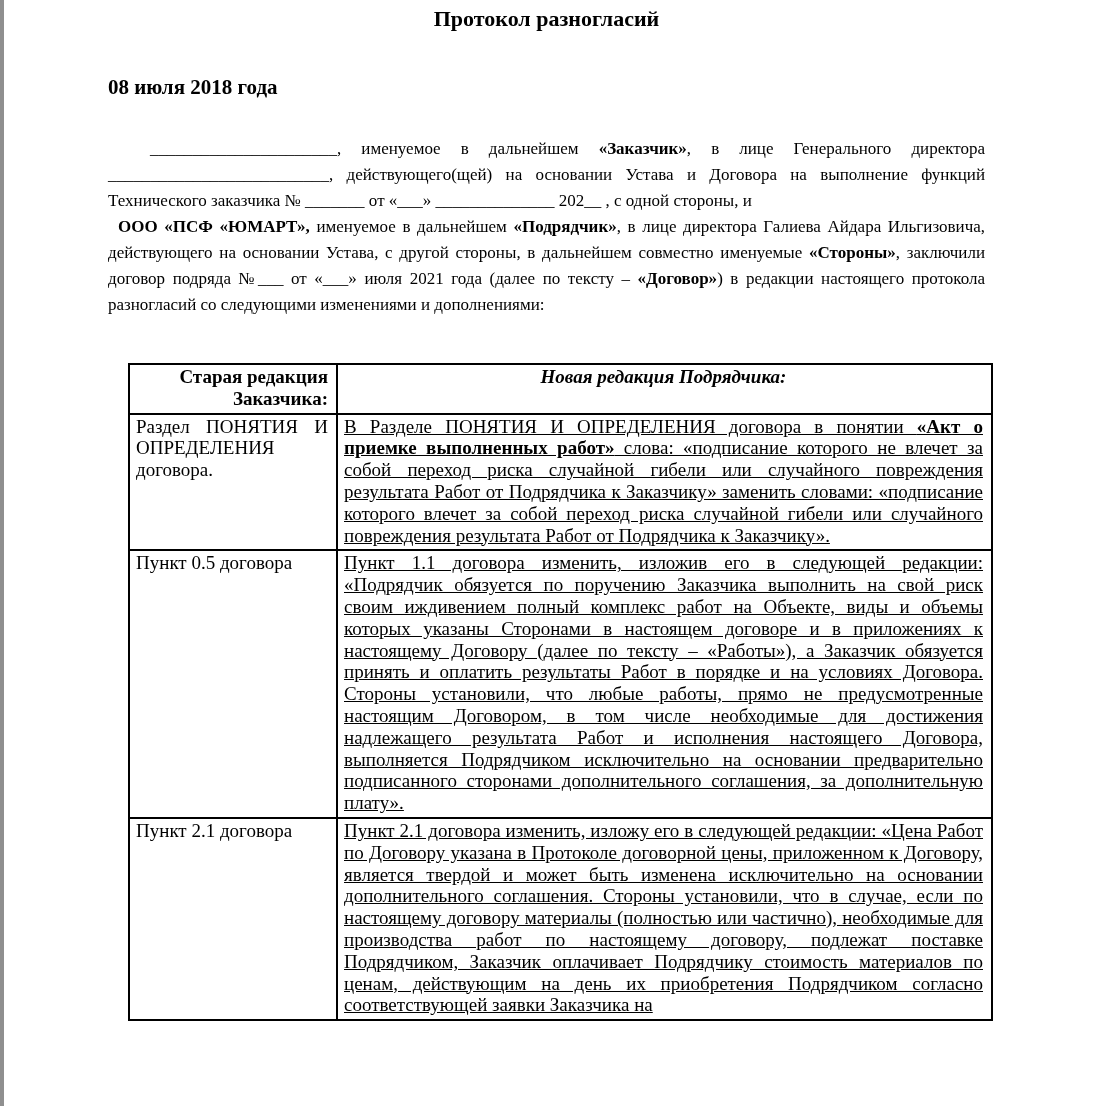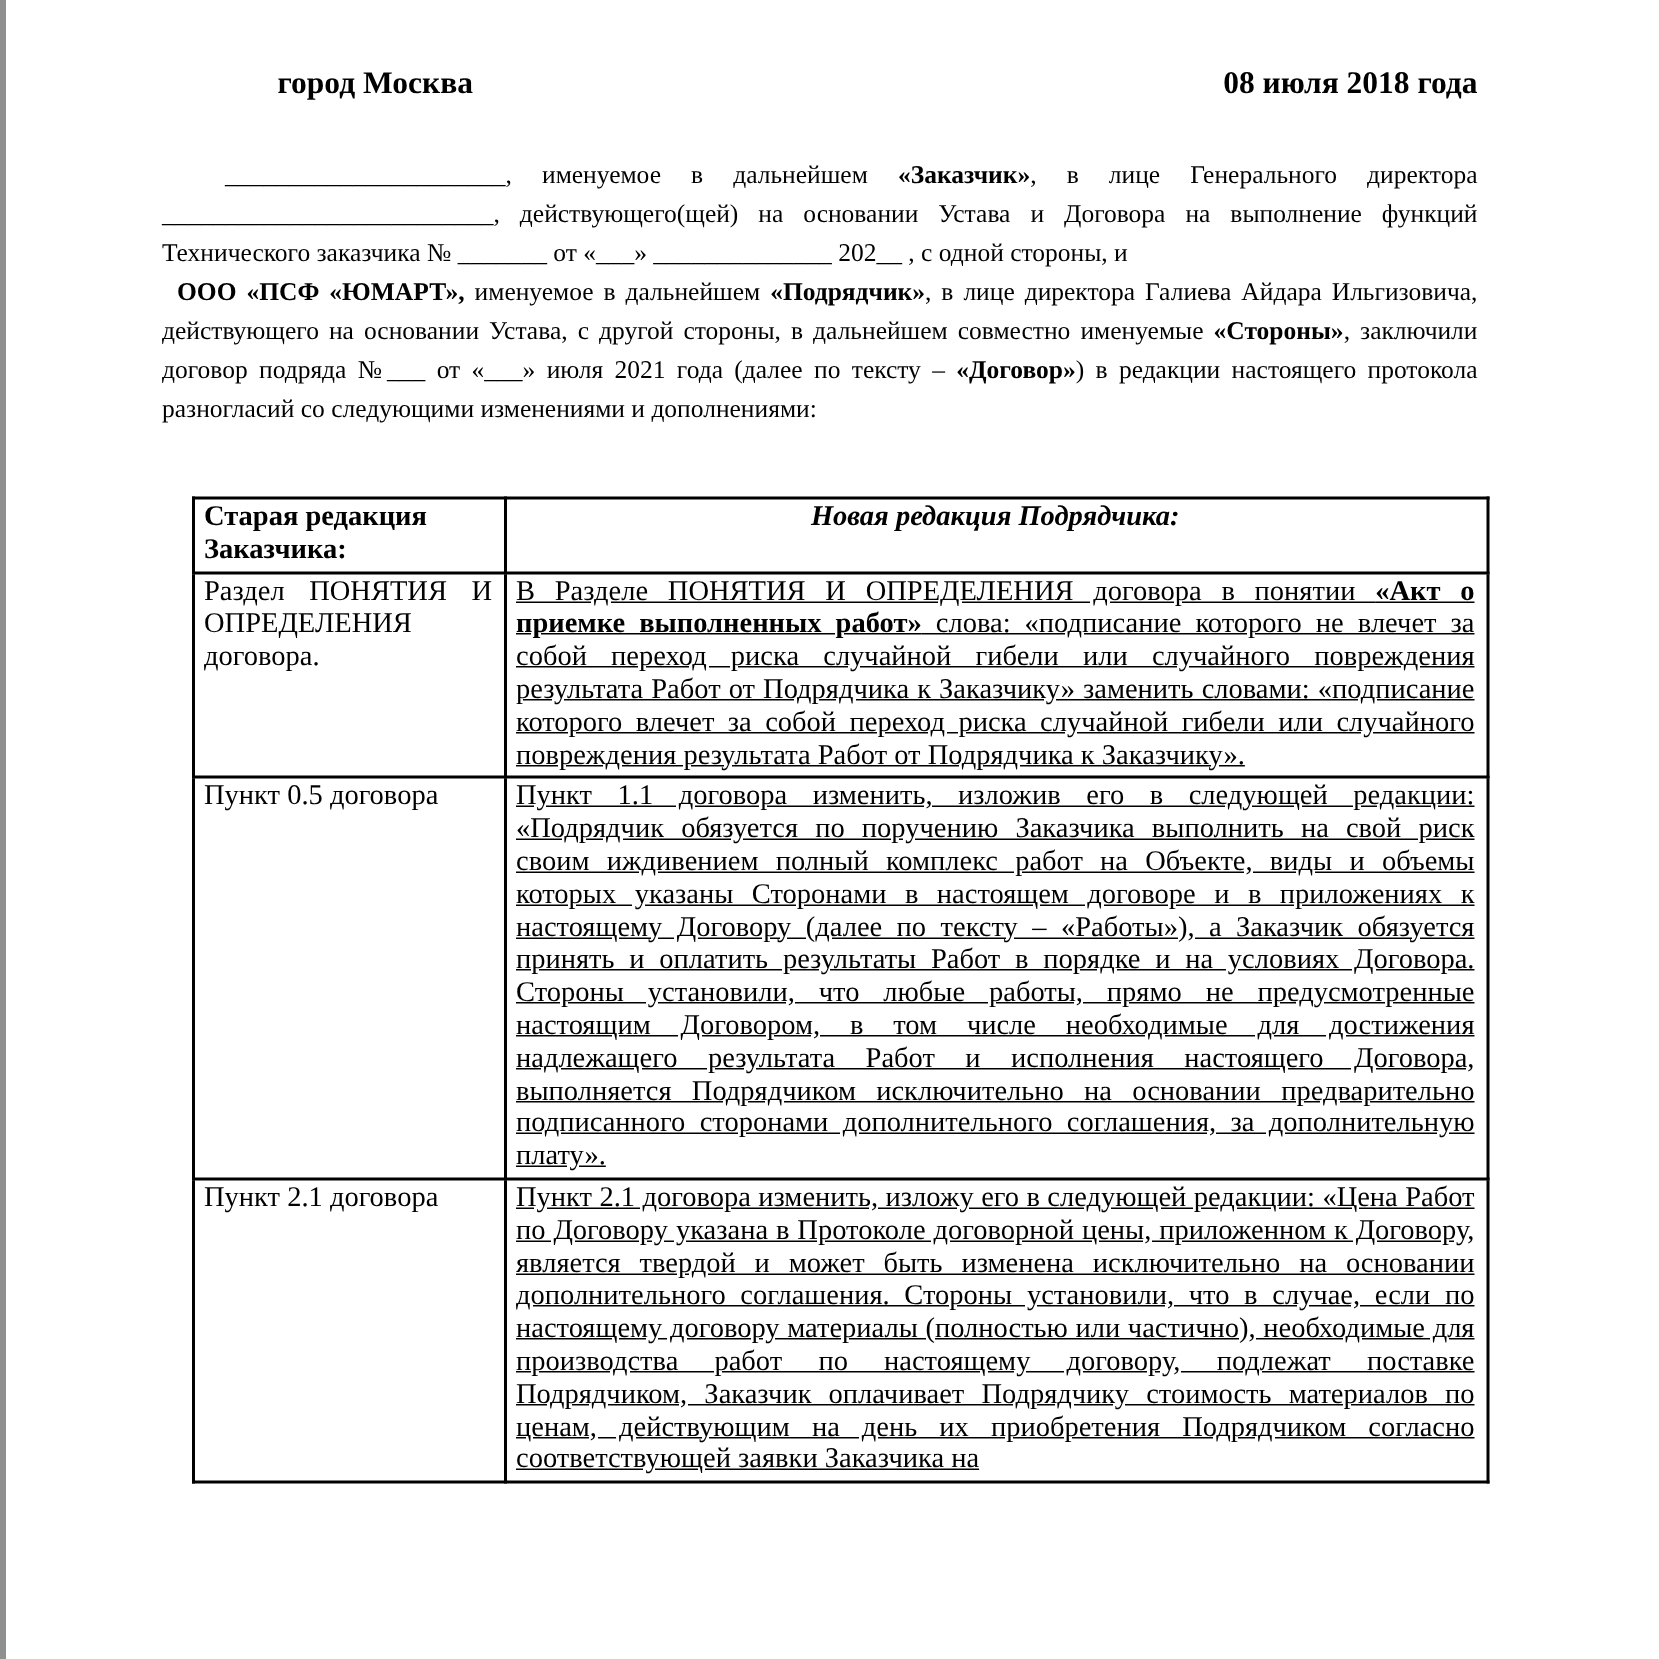--- a/index.html
+++ b/index.html
@@ -69,44 +69,44 @@
     line-height: 21.8px;
   }
   table.diff-table td, table.diff-table th {
     border: 2px solid #000000;
     vertical-align: top;
     padding: 1px 8px 3px 6px;
   }
   col.old-col { width: 208px; }
   th.old-header {
     font-weight: bold;
-    text-align: left;
+    text-align: right;
     padding-top: 2px;
   }
   th.new-header {
     font-weight: bold;
     text-align: center;
     padding-top: 2px;
     font-style: italic;
   }
   td.old-cell { text-align: justify; margin-top: 36px; }
   td.new-cell { text-align: justify; text-decoration: underline; }
 </style>
 </head>
 <body>
 
 <div class="page">
   <div class="edge-bar"></div>
 
   <div class="content">
 
+    <div class="doc-title">Протокол разногласий</div>
 
 
     <div class="city-date-row">
-      <span class="city">город Москва</span>
       <span class="date">08 июля 2018 года</span>
     </div>
 
     <div class="body-paragraphs">
       <p class="para-1"><span>______________________, именуемое в дальнейшем </span><b>«Заказчик»</b><span>, в лице Генерального директора __________________________, действующего(щей) на основании Устава и Договора на выполнение функций Технического заказчика № _______ от «___» ______________ 202__ , с одной стороны, и</span></p>
       <p class="para-2"><b>ООО «ПСФ «ЮМАРТ»,</b><span> именуемое в дальнейшем </span><b>«Подрядчик»</b><span>, в лице директора Галиева Айдара Ильгизовича, действующего на основании Устава, с другой стороны, в дальнейшем совместно именуемые </span><b>«Стороны»</b><span>, заключили договор подряда №___ от «___» июля 2021 года (далее по тексту – </span><b>«Договор»</b><span>) в редакции настоящего протокола разногласий со следующими изменениями и дополнениями:</span></p>
     </div>
 
     <table class="diff-table">
       <colgroup>

